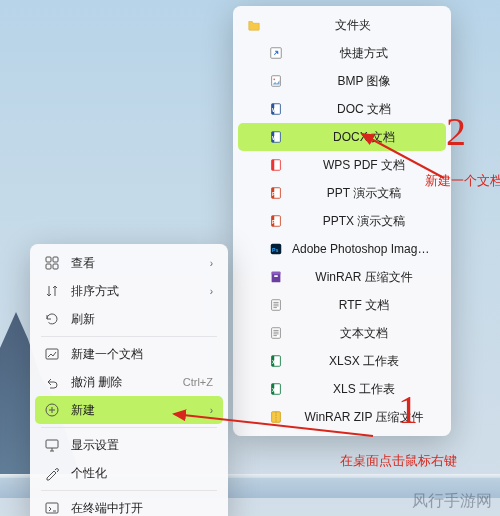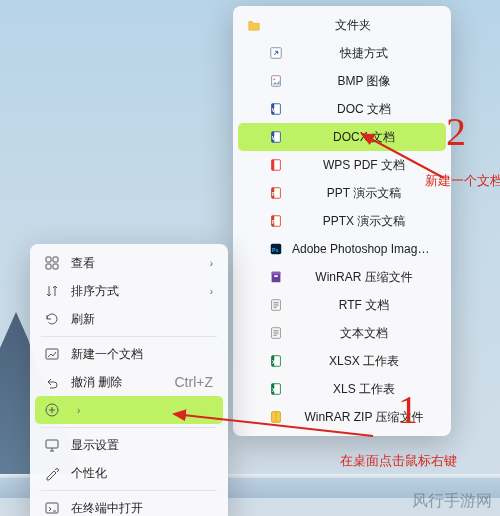--- a/index.html
+++ b/index.html
@@ -17,21 +17,21 @@
   box-shadow:0 8px 32px rgba(0,0,0,.22); padding:5px; font-size:12px; color:#222; z-index:10; }
 .menu.primary { left:30px; top:244px; width:198px; }
 .menu.secondary { left:233px; top:6px; width:218px; z-index:9;text-align:center; }
 .row { display:flex; align-items:center; height:28px; padding:0 10px 0 8px; border-radius:5px;
   cursor:default; position:relative; }
 .row.selected { background:#bef264; }
 .row.indent { padding-left:30px; }
 .row .icon { width:18px; height:18px; margin-right:10px; display:flex; align-items:center; justify-content:center; flex-shrink:0; }
 .row .icon.narrow { width:16px; margin-right:8px; }
 .row .label { flex:1; white-space:nowrap; overflow:hidden; text-overflow:ellipsis; }
-.row .shortcut { font-size:14px; color:#888; margin-left:10px; }
+.row .shortcut { font-size:11px; color:#888; margin-left:10px; }
 .row .chev { font-size:10px; color:#666; margin-left:6px; }
 .sep { height:1px; background:#e4e4e8; margin:3px 6px; }
 .anno { position:absolute; color:#d8261c; font-size:13px; font-weight:500; z-index:30; white-space:nowrap; }
 .anno.big { font-size:40px; font-family:"Times New Roman",serif; }
 svg { pointer-events:none; }
 .arrow-svg { position:absolute; z-index:25; }
 </style>
 </head>
 <body>
 
@@ -233,20 +233,21 @@
     <span class="label">撤消 删除</span>
     <span class="shortcut">Ctrl+Z</span>
   </div>
   <div class="row selected">
     <span class="icon">
       <svg width="16" height="16" viewBox="0 0 16 16">
           <circle cx="8" cy="8" r="6" fill="none" stroke="#555" stroke-width="1"></circle>
           <path d="M8 5v6M5 8h6" stroke="#555" stroke-width="1"></path>
         </svg>
     </span>
+    <span class="label">新建</span>
     <span class="chev">›</span>
   </div>
   <div class="sep"></div>
   <div class="row">
     <span class="icon">
       <svg width="16" height="16" viewBox="0 0 16 16">
           <rect x="2" y="3" width="12" height="8" rx="1" fill="none" stroke="#555" stroke-width="1"></rect>
           <path d="M6 14h4M8 11v3" stroke="#555" stroke-width="1"></path>
         </svg>
     </span>

